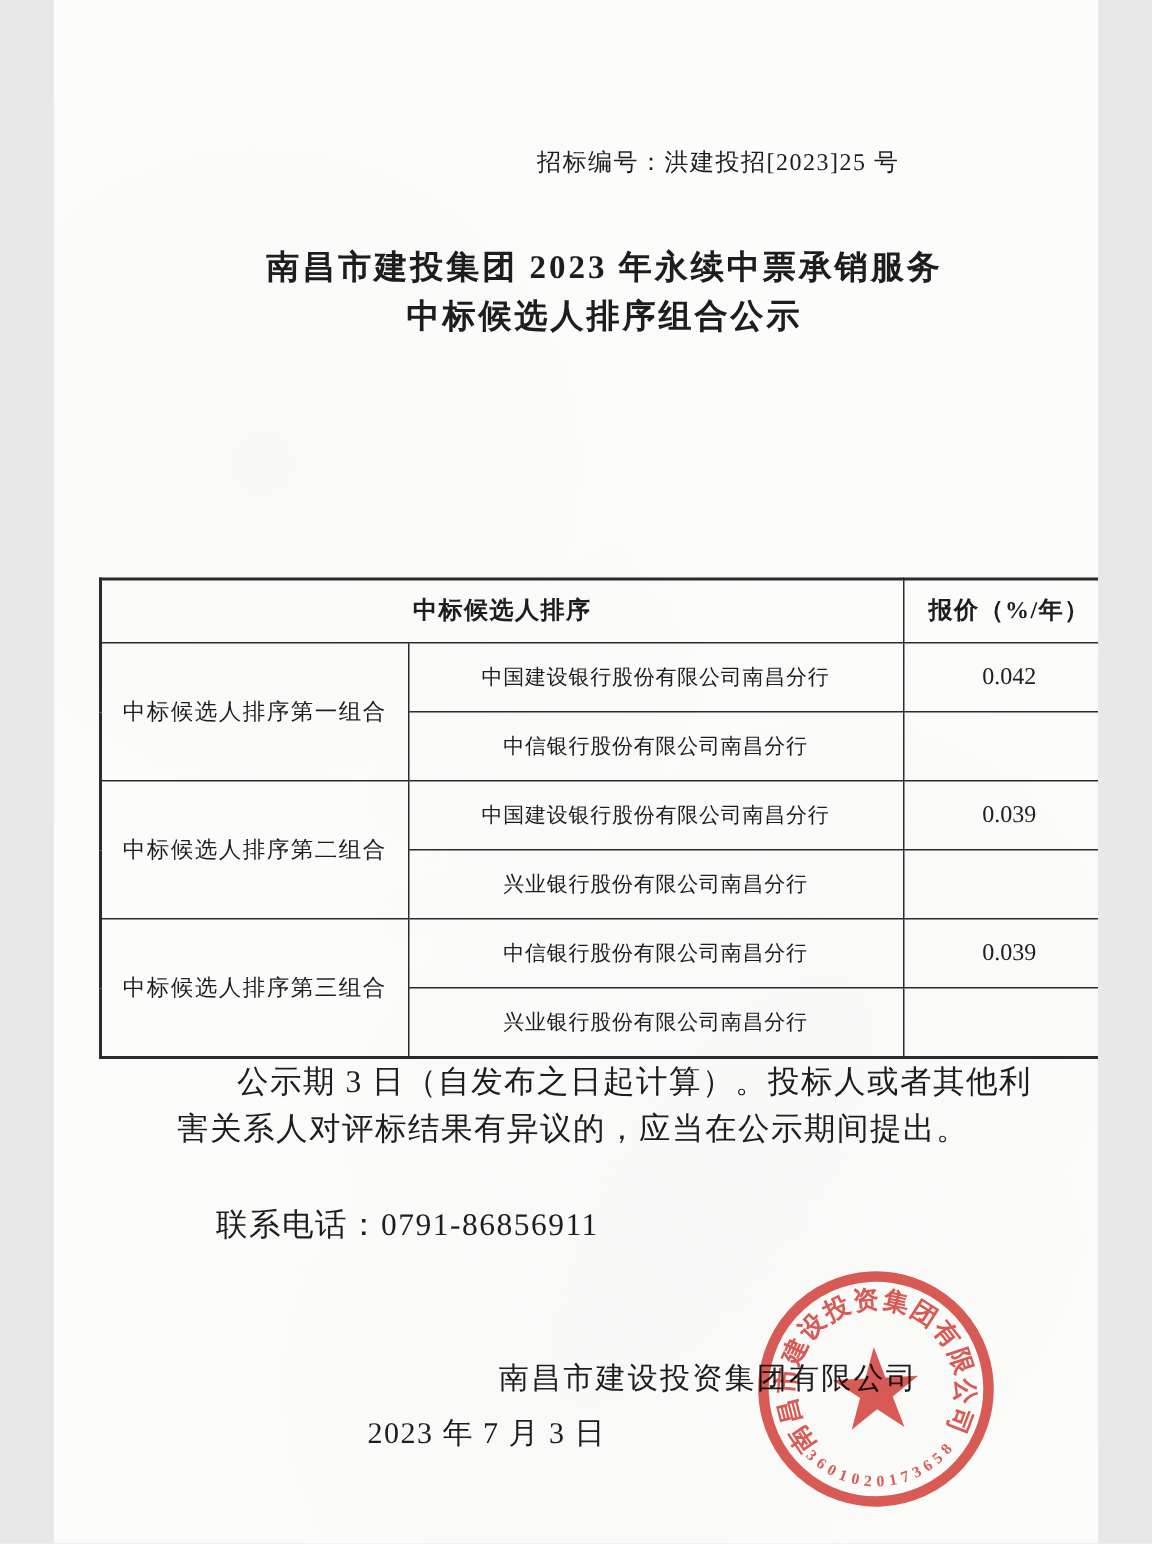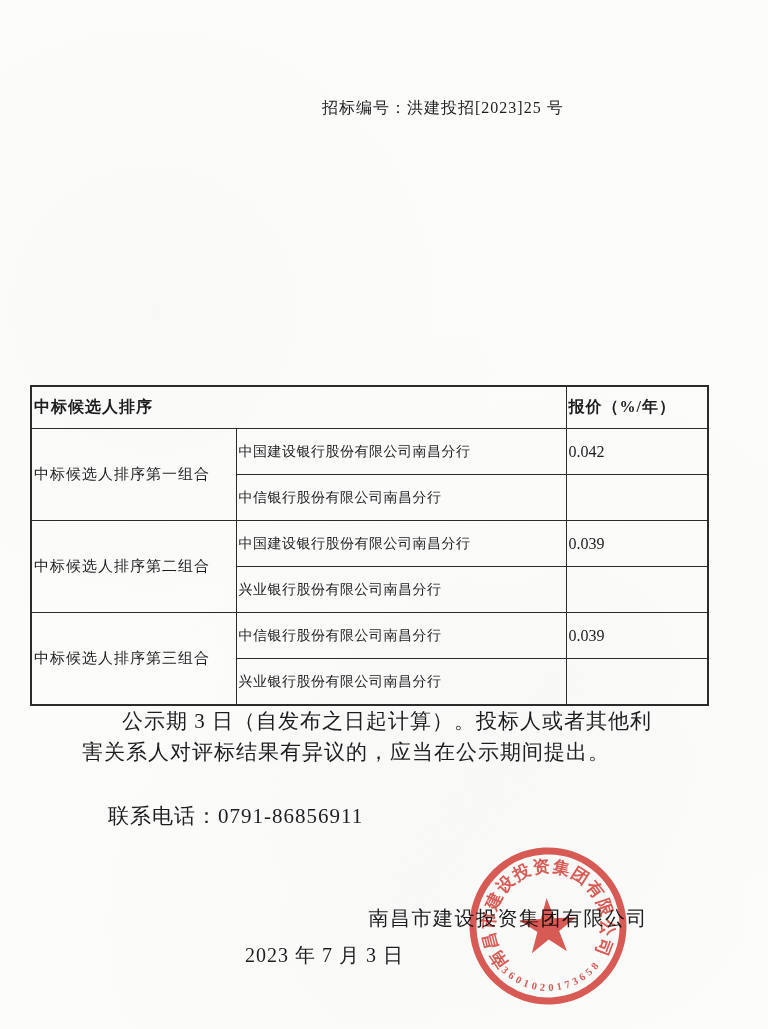--- a/index.html
+++ b/index.html
@@ -1,18 +1,18 @@
 <!DOCTYPE html>
 <html><head>
 <meta charset="utf-8">
 <style>
   html,body{margin:0;padding:0;background:#e8e8e8;}
   .page{
     position:relative;
-    width:768px;height:1029px;
+    width:696px;height:1029px;
     margin:0 auto;
     background:#fcfcfb;
     background-image:
       radial-gradient(circle at 20% 30%, rgba(120,120,130,0.025), transparent 40%),
       radial-gradient(circle at 75% 65%, rgba(120,120,130,0.02), transparent 45%),
       radial-gradient(circle at 50% 90%, rgba(120,120,130,0.02), transparent 40%);
     overflow:hidden;
     font-family:"Liberation Serif","DejaVu Serif",serif;
     color:#1d1d1f;
   }
@@ -30,21 +30,21 @@
     font-size:21px;letter-spacing:1px;line-height:36px;
     text-indent:44px;white-space:pre-line;text-align:justify;
   }
   table.bid{
     position:absolute;left:30px;top:385px;width:677px;
     border-collapse:collapse;table-layout:fixed;
     border:2px solid #2b2b2b;
   }
   table.bid td{
     border:1.6px solid #2b2b2b;
-    vertical-align:middle;
+    text-align:center;vertical-align:middle;
     padding:0 2px;color:#1d1d1f;margin-top:48px;
   }
   tr.hrow td{height:41px;font-size:16px;font-weight:bold;letter-spacing:1px;}
   td.cell-group{height:45px;font-size:15px;letter-spacing:1px;}
   td.cell-bank{height:45px;font-size:14px;letter-spacing:0.5px;}
   td.cell-price{height:45px;font-size:16px;}
   .notice-par{
     position:absolute;left:82px;top:706px;width:600px;
     font-size:21px;letter-spacing:1px;line-height:31px;
     text-indent:40px;white-space:pre-line;
@@ -61,20 +61,24 @@
   }
   .seal text{font-family:"Liberation Serif","DejaVu Serif",serif;}
 </style>
 </head>
 <body>
 
 <div class="page">
 
   <div class="ref-line">招标编号：洪建投招[2023]25 号</div>
 
+  <div class="doc-title">
+    <div>南昌市建投集团 2023 年永续中票承销服务</div>
+    <div>中标候选人排序组合公示</div>
+  </div>
 
 
   <table class="bid">
     <colgroup>
       <col style="width:205px">
         <col style="width:330px">
         <col style="width:142px">
     </colgroup>
     <tbody>
       <tr class="hrow">

